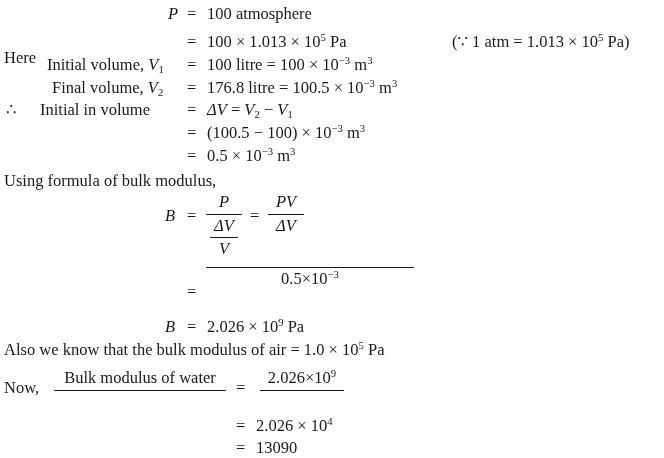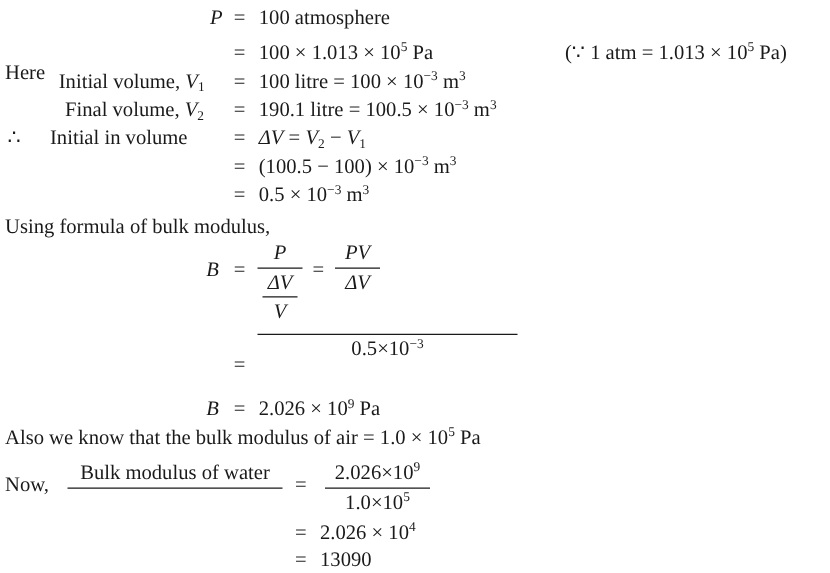--- a/index.html
+++ b/index.html
@@ -30,21 +30,21 @@
 <span class="abs" style="left:187px; top:34px;">=</span>
 <span class="abs" style="left:207px; top:34px;"><span>100 × 1.013 × 10</span><sup>5</sup> <span>Pa</span></span>
 <span class="abs" style="left:452px; top:34px;"><span>(∵ 1 atm = 1.013 × 10</span><sup>5</sup> <span>Pa)</span></span>
 
 <span class="abs" style="left:47px; top:57px;font-family:Liberation Serif, serif;"><span>Initial volume,</span> <span class="it">V</span><sub>1</sub></span>
 <span class="abs" style="left:187px; top:57px;">=</span>
 <span class="abs" style="left:207px; top:57px;"><span>100 litre = 100 × 10</span><sup>−3</sup> <span>m</span><sup>3</sup></span>
 
 <span class="abs" style="left:52px; top:80px;"><span>Final volume,</span> <span class="it">V</span><sub>2</sub></span>
 <span class="abs" style="left:187px; top:80px;">=</span>
-<span class="abs" style="left:207px; top:80px;"><span>190.1 litre = 100.5 × 10</span><sup>−3</sup> <span>m</span><sup>3</sup></span>
+<span class="abs" style="left:207px; top:80px;"><span>176.8 litre = 100.5 × 10</span><sup>−3</sup> <span>m</span><sup>3</sup></span>
 
 <span class="abs" style="left:6px; top:102px;">∴</span>
 <span class="abs" style="left:40px; top:102px;">Initial in volume</span>
 <span class="abs" style="left:187px; top:102px;">=</span>
 <span class="abs" style="left:207px; top:102px;"><span class="it">ΔV</span> <span>=</span> <span class="it">V</span><sub>2</sub> <span>−</span> <span class="it">V</span><sub>1</sub></span>
 
 <span class="abs" style="left:187px; top:125px;">=</span>
 <span class="abs" style="left:207px; top:125px;"><span>(100.5 − 100) × 10</span><sup>−3</sup> <span>m</span><sup>3</sup></span>
 
 <span class="abs" style="left:187px; top:148px;">=</span>
@@ -82,20 +82,19 @@
 
 <span class="abs" style="left:4px; top:380px;">Now,</span>
 <div class="frac" style="left:54px; top:370px; width:172px;">
   <span class="num">Bulk modulus of water</span>
   <span class="bar"></span>
 </div>
 <span class="abs" style="left:236px; top:380px;">=</span>
 <div class="frac" style="left:260px; top:370px; width:84px;">
   <span class="num"><span>2.026×10</span><sup>9</sup></span>
   <span class="bar"></span>
-  <span class="den"><span>1.0×10</span><sup>5</sup></span>
 </div>
 
 <span class="abs" style="left:236px; top:418px;">=</span>
 <span class="abs" style="left:256px; top:418px;"><span>2.026 × 10</span><sup>4</sup></span>
 
 <span class="abs" style="left:236px; top:440px;">=</span>
 <span class="abs" style="left:256px; top:440px;">13090</span>
 
 </body></html>

